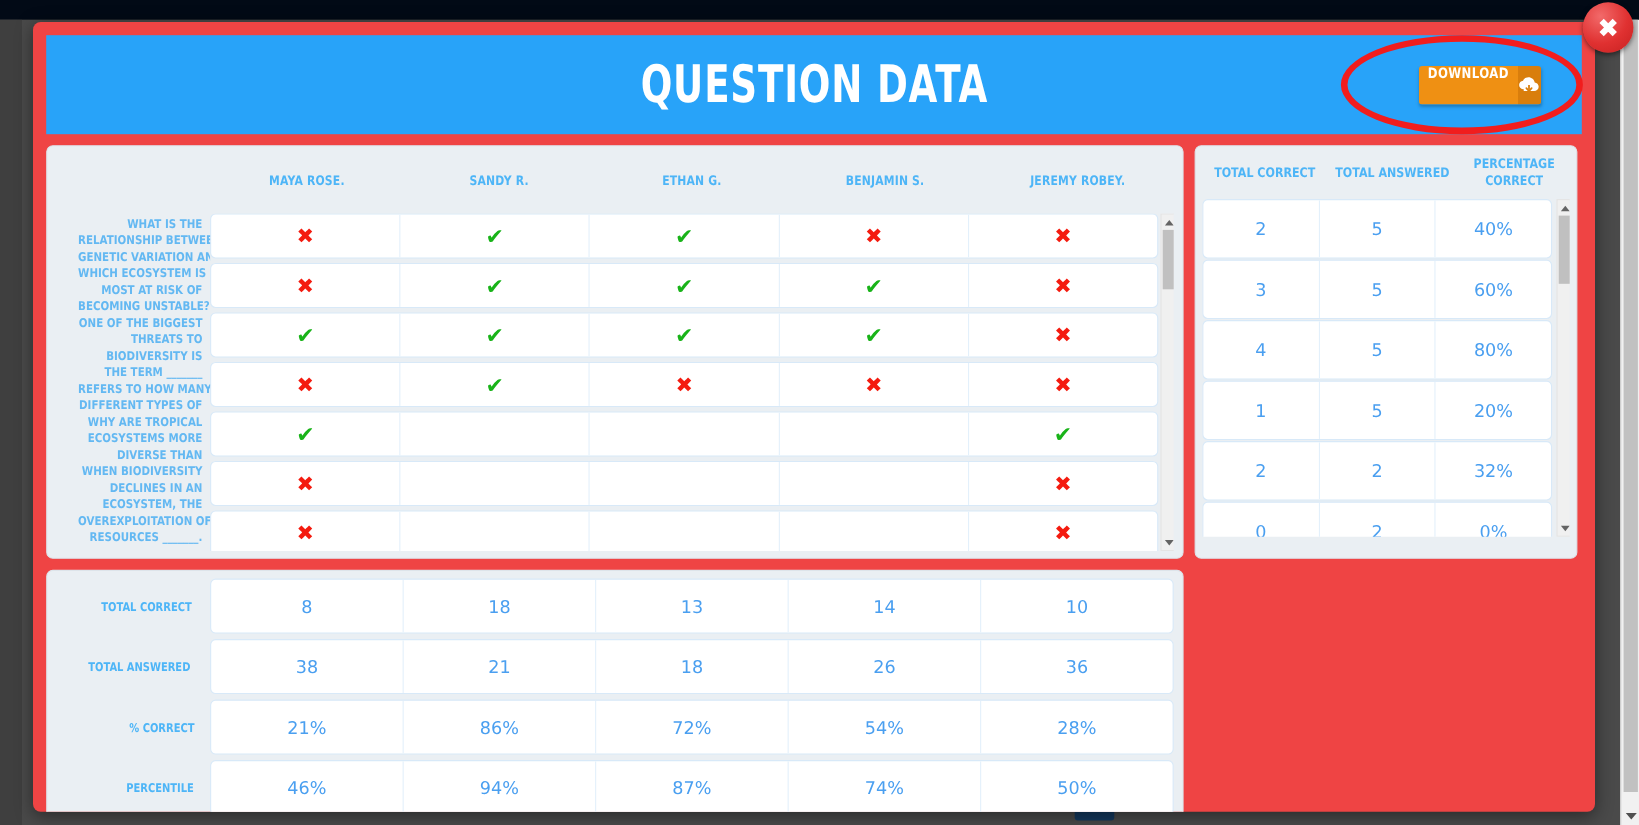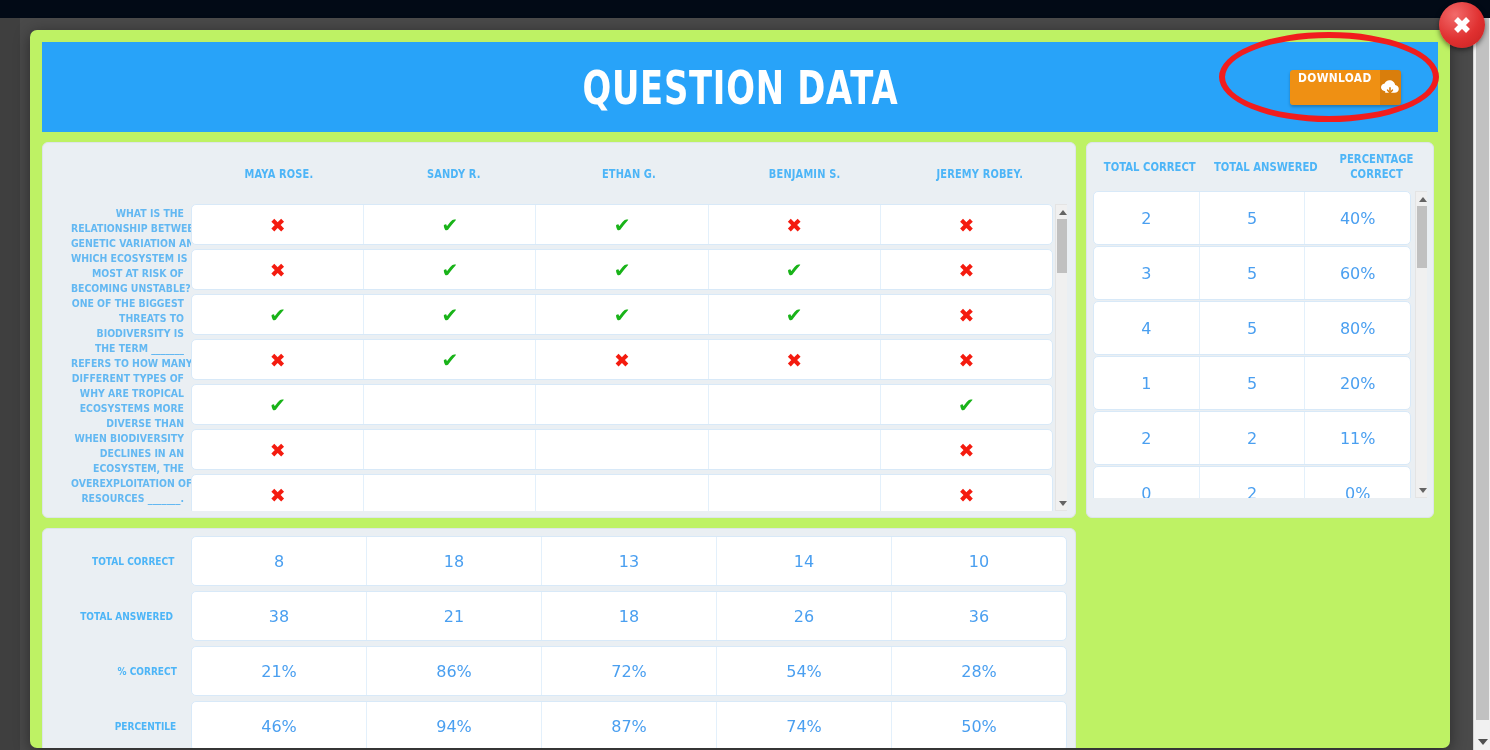--- a/index.html
+++ b/index.html
@@ -44,23 +44,23 @@
     position: absolute; left: 0; bottom: 0; width: 17px; height: 17px;
     display: flex; align-items: center; justify-content: center;
   }
   #outer-scroll-down::after {
     content: ""; border-left: 5px solid transparent; border-right: 5px solid transparent;
     border-top: 6px solid #505050;
   }
 
   
   #modal {
-    position: absolute; left: 30px; top: 30px;
+    position: absolute; left: 30px; top: 20px;
     width: 1420px; height: 718px;
-    background: #bef264;
+    background: #ef4444;
     border-radius: 7px;
     box-shadow: 0 3px 16px rgba(0,0,0,0.45);
     overflow: hidden;
   }
 
   #modal-header {
     position: relative;
     height: 90px;
     margin: 12px 12px 0 12px;
     background: #28a3f9;
@@ -572,21 +572,21 @@
               <div class="sumcell">80%</div>
             </div>
             <div class="sumrow">
               <div class="sumcell">1</div>
               <div class="sumcell">5</div>
               <div class="sumcell">20%</div>
             </div>
             <div class="sumrow">
               <div class="sumcell">2</div>
               <div class="sumcell">2</div>
-              <div class="sumcell">11%</div>
+              <div class="sumcell">32%</div>
             </div>
             <div class="sumrow">
               <div class="sumcell">0</div>
               <div class="sumcell">2</div>
               <div class="sumcell">0%</div>
             </div>
           </div>
         <div id="summary-scrollbar">
           <div class="sb-arrow-up"></div>
           <div id="summary-scroll-thumb"></div>

